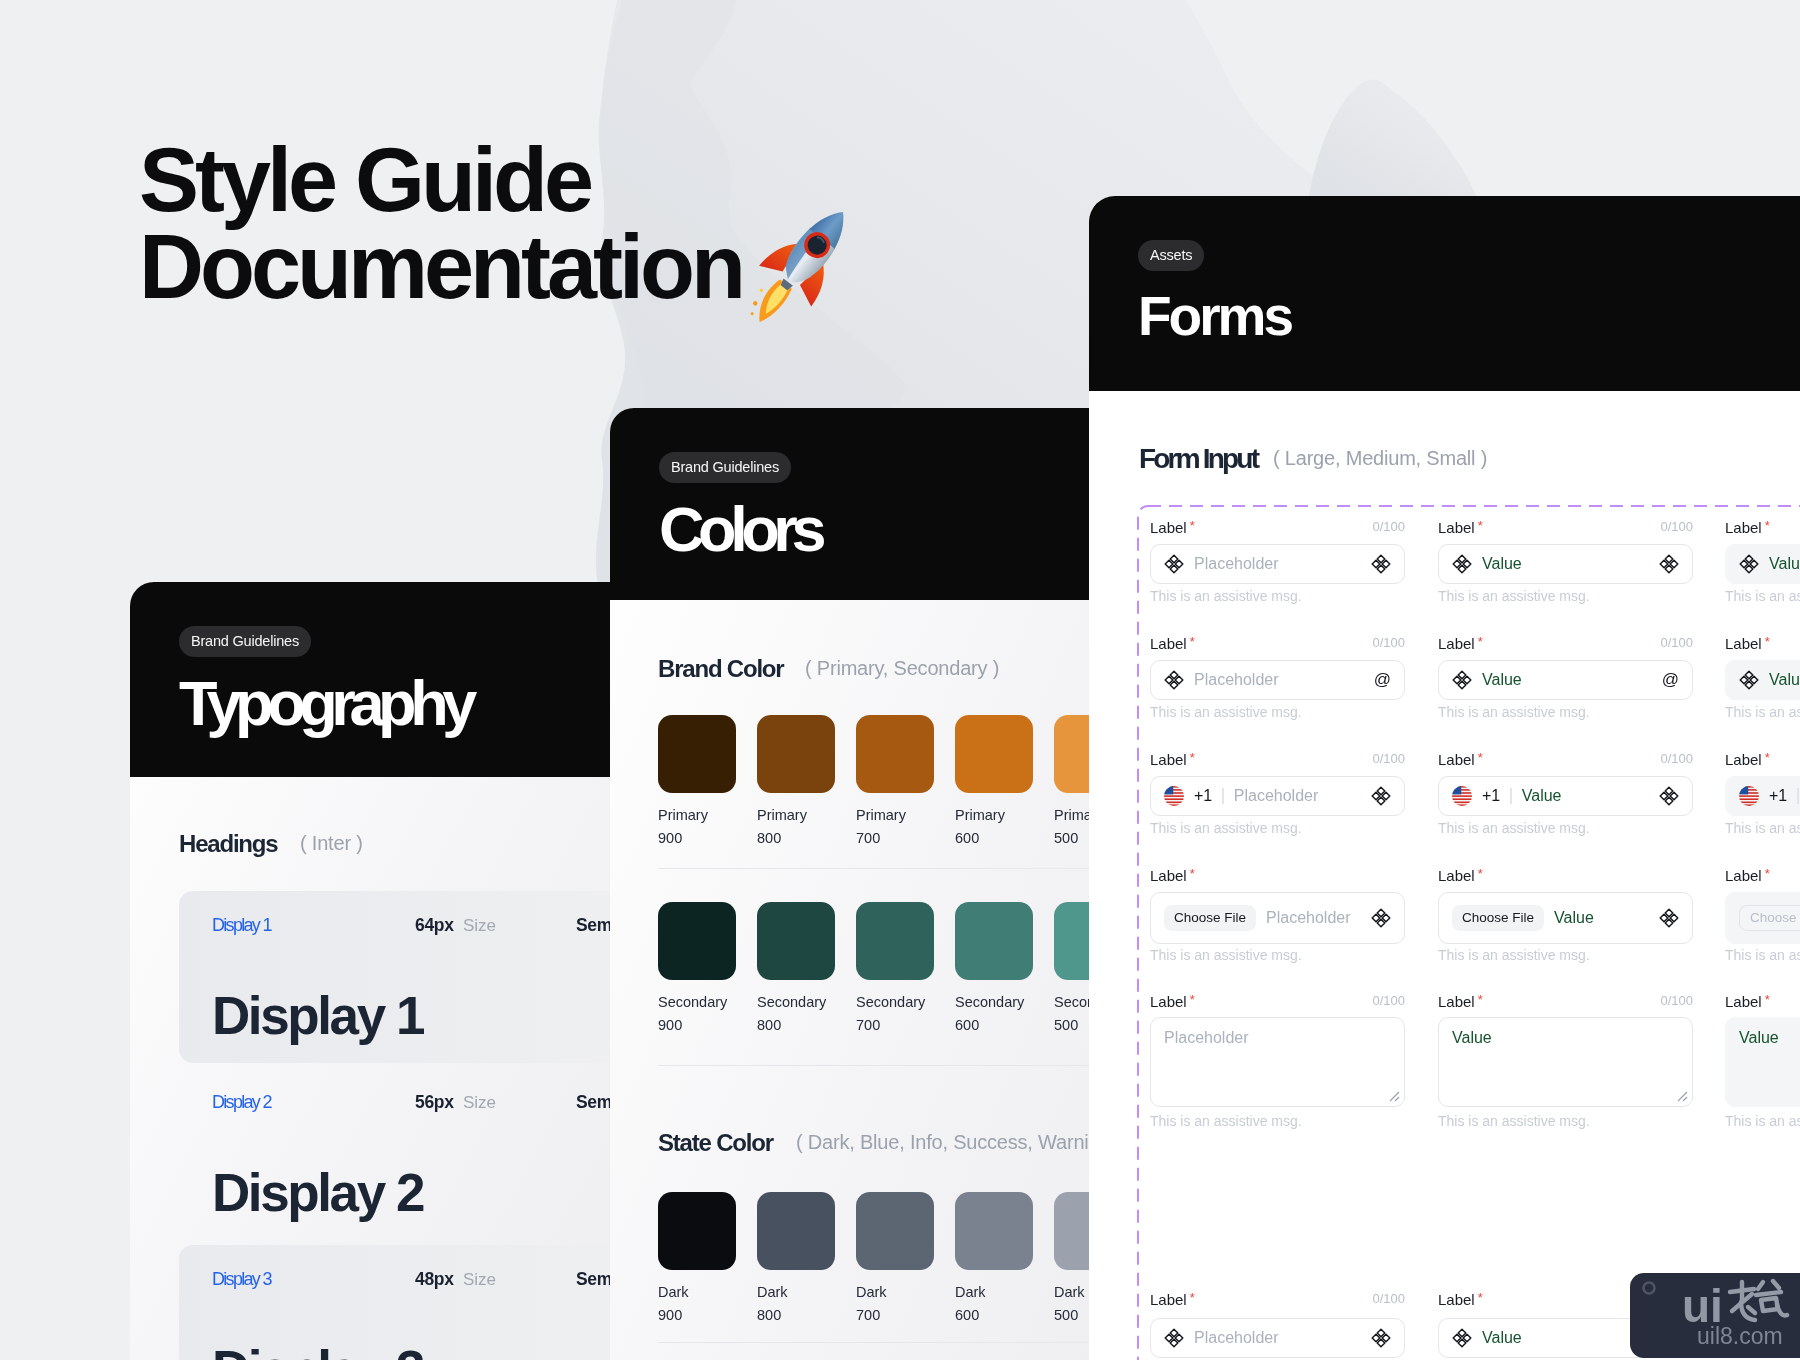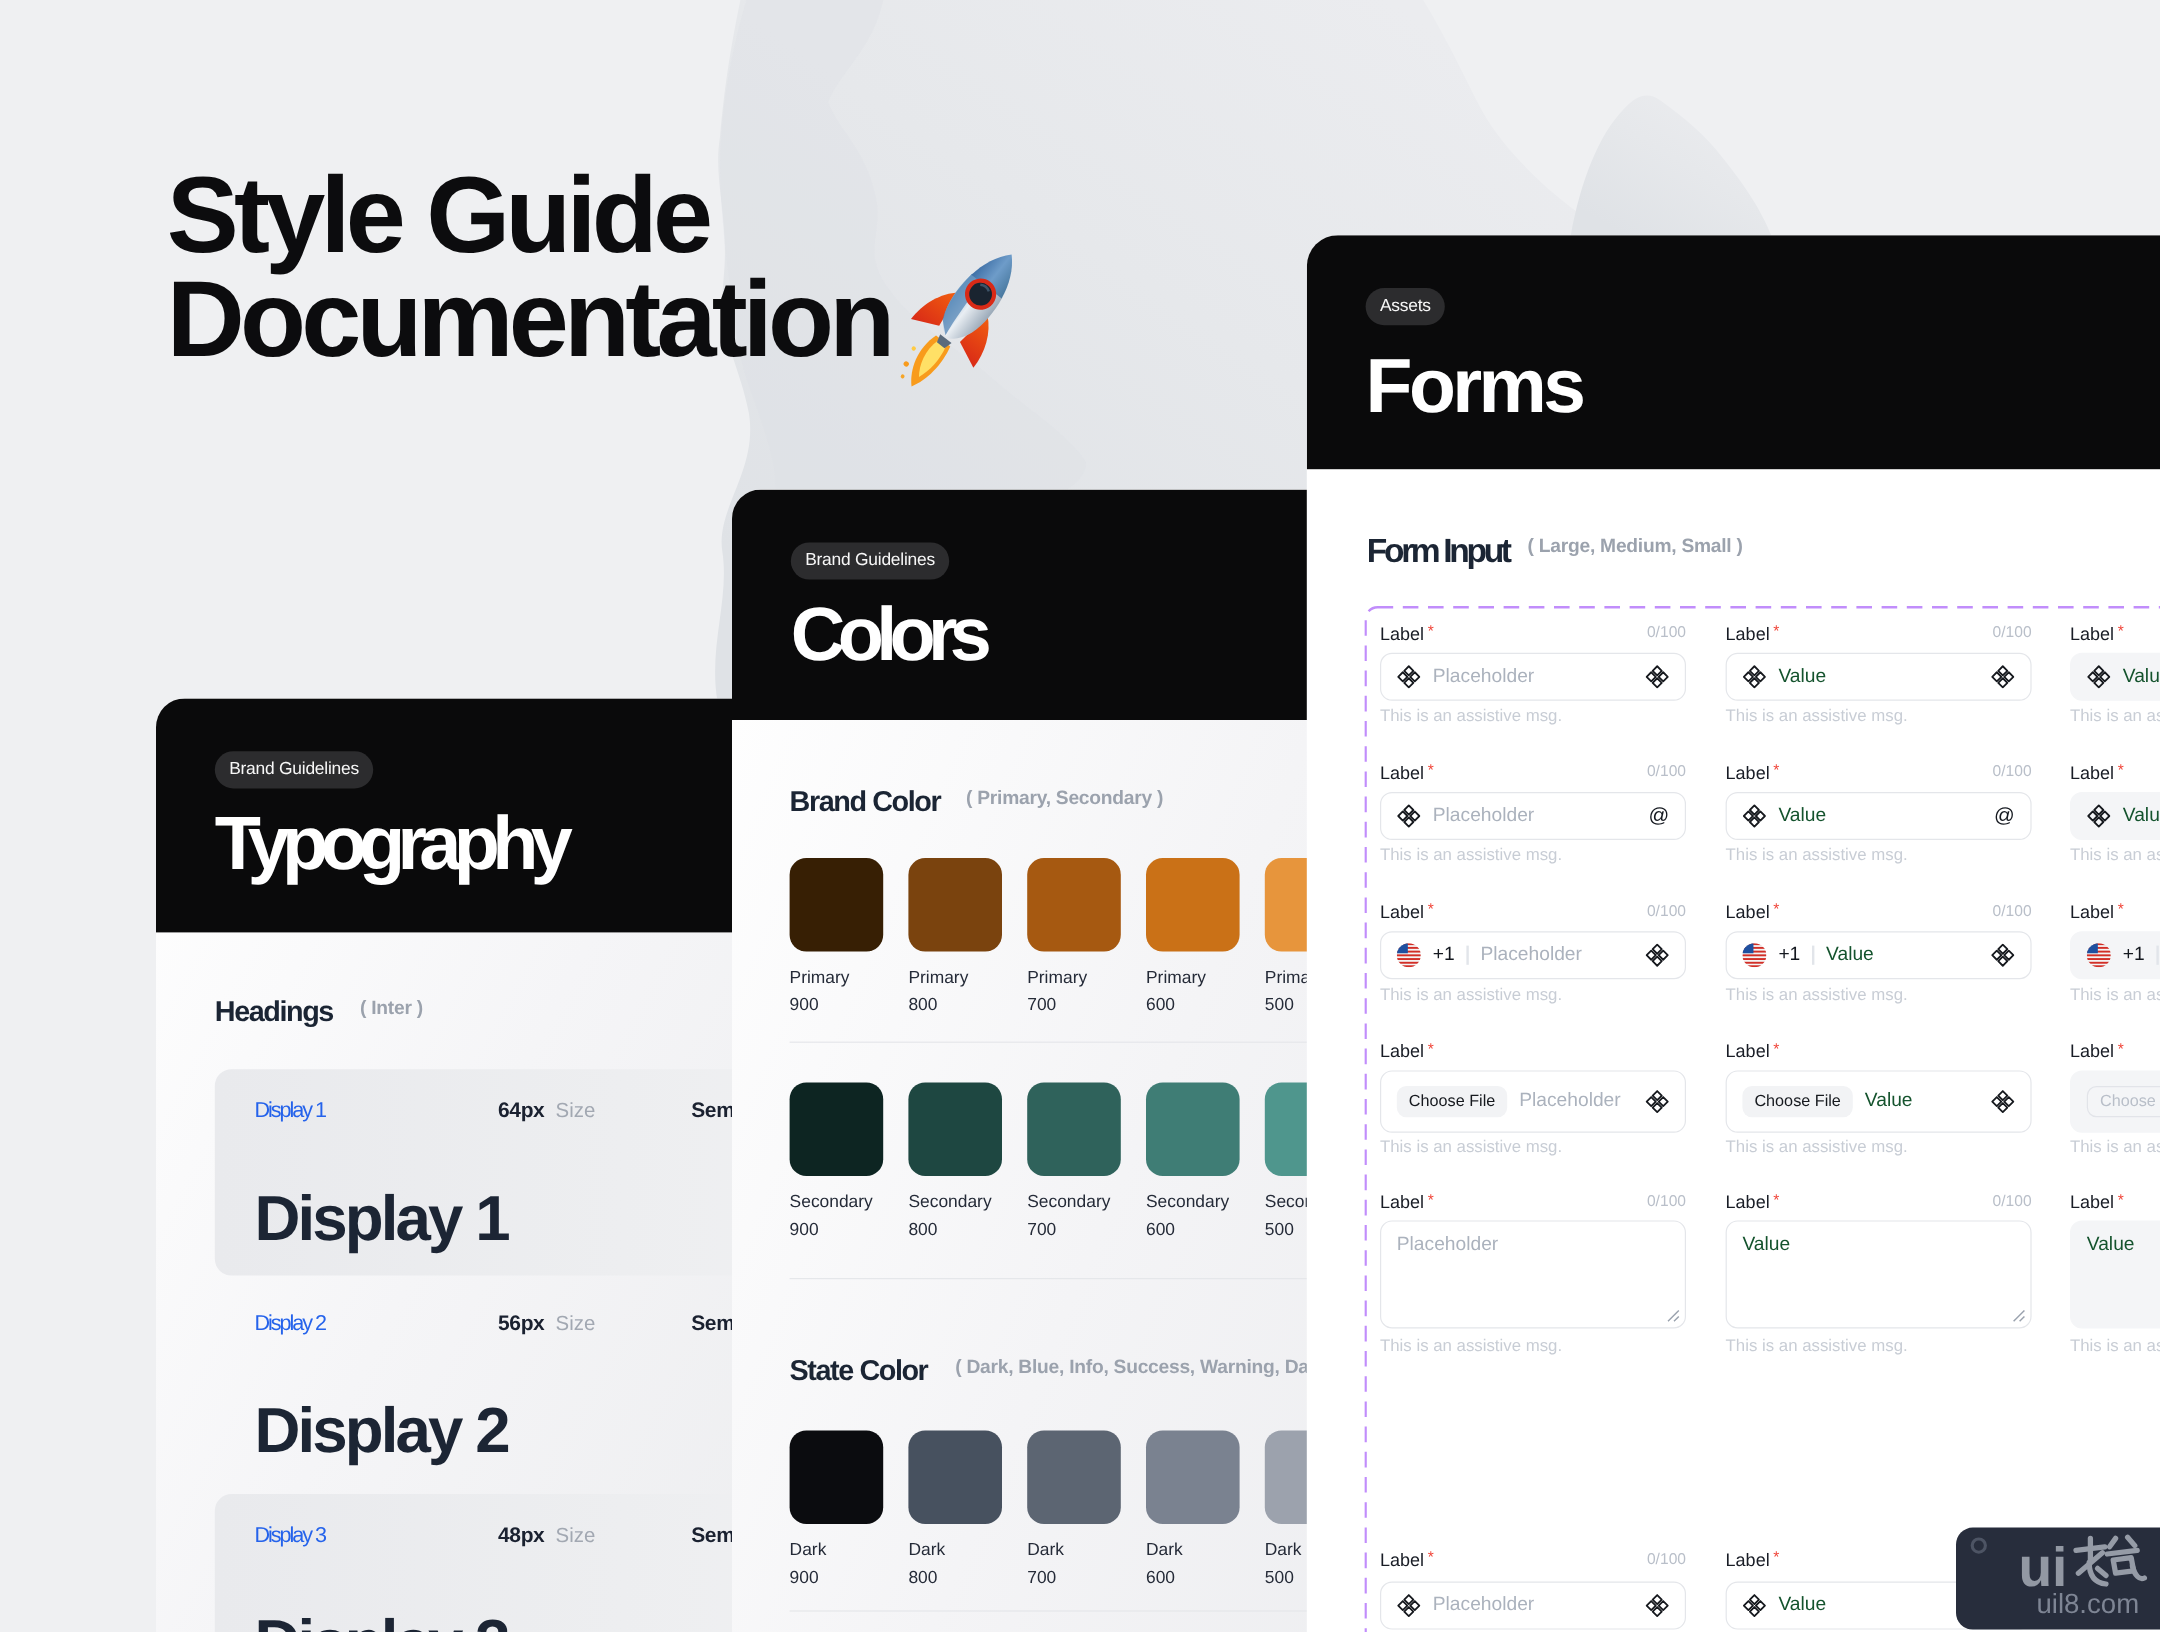--- a/index.html
+++ b/index.html
@@ -13,41 +13,41 @@
 .ctitle { position:absolute; left:49px; color:#FFFFFF; font-weight:bold; }
 
 
 #h1 { position:absolute; left:139px; top:137px; font-size:90px; line-height:87px; font-weight:bold; color:#0C0C0E; letter-spacing:-4px; }
 
 
 #typo { left:130px; top:582px; width:740px; height:810px; background:linear-gradient(118deg,#FFFFFF 0%, #F5F5F7 40%, #E9EAEC 100%); }
 #typo .chead { height:195px; }
 #typo .ctitle { top:85px; font-size:63px; letter-spacing:-6.4px; }
 .h2 { font-weight:bold; color:#1B2534; font-size:24px; letter-spacing:-1.2px; }
-.h2sub { font-weight:bold; color:#9BA2AD; font-size:16px; letter-spacing:-0.2px; position:absolute; top:2px; }
+.h2sub { font-weight:normal; color:#9BA2AD; font-size:20px; letter-spacing:-0.2px; position:absolute; top:2px; }
 .trow { position:absolute; left:49px; width:680px; height:172px; border-radius:14px; }
 .trow.band { background:linear-gradient(90deg, #E9EAED 0%, #EDEEF0 50%, #F2F2F4 100%); }
 .tlink { position:absolute; left:33px; top:24px; font-size:18px; letter-spacing:-1.7px; color:#2563EB; }
 .tsz { position:absolute; left:236px; top:24px; font-size:17.5px; font-weight:bold; color:#1A2130; letter-spacing:-0.3px; }
 .tszl { position:absolute; left:284px; top:25px; font-size:17px; color:#A2A8B2; }
 .twt { position:absolute; left:397px; top:24px; font-size:17.5px; font-weight:bold; color:#1A2130; letter-spacing:-0.3px; }
 .tbig { position:absolute; left:33px; top:94px; font-size:53px; font-weight:bold; color:#1C2534; letter-spacing:-2.4px; }
 
 
 #colors { left:610px; top:408px; width:1000px; height:990px; background:linear-gradient(113deg,#FFFFFF 2%, #F4F4F6 40%, #E8E9EC 90%); }
 #colors .chead { height:192px; }
 #colors .ctitle { top:85px; font-size:63px; letter-spacing:-6.4px; }
 .sw { position:absolute; width:78px; height:78px; border-radius:14px; }
 .swl { position:absolute; font-size:14.5px; line-height:23px; color:#252B38; }
 .cdiv { position:absolute; left:48px; width:900px; height:1px; background:#E5E7EA; }
 
 
 #forms { left:1089px; top:196px; width:761px; height:1214px; background:#FFFFFF; border-radius:26px 0 0 0; }
 #forms .chead { height:195px; }
-#forms .ctitle { top:88px; font-size:64px; letter-spacing:-3px; }
+#forms .ctitle { top:88px; font-size:55px; letter-spacing:-3px; }
 .flabel { position:absolute; font-size:15px; color:#191D26; }
 .flabel .ast { color:#F04438; font-size:13px; vertical-align:3px; margin-left:3px; }
 .fcount { position:absolute; font-size:13px; color:#B9BFC9; }
 .finput { position:absolute; width:255px; height:40px; background:#fff; border:1.5px solid #E4E6EA; border-radius:10px; display:flex; align-items:center; padding:0 13px; gap:10px; }
 .finput.gray { background:#F4F5F7; border-color:#F4F5F7; }
 .fph { color:#ABB2BD; font-size:16px; flex:1; }
 .fval { color:#14532d; font-size:16px; flex:1; }
 .fassist { position:absolute; font-size:14px; color:#C8CDD5; white-space:nowrap; }
 .fat { font-size:17px; color:#14181F; }
 .chip { background:#F2F3F5; border-radius:8px; height:26px; line-height:26px; padding:0 10px; font-size:13.5px; color:#16191E; white-space:nowrap; }

